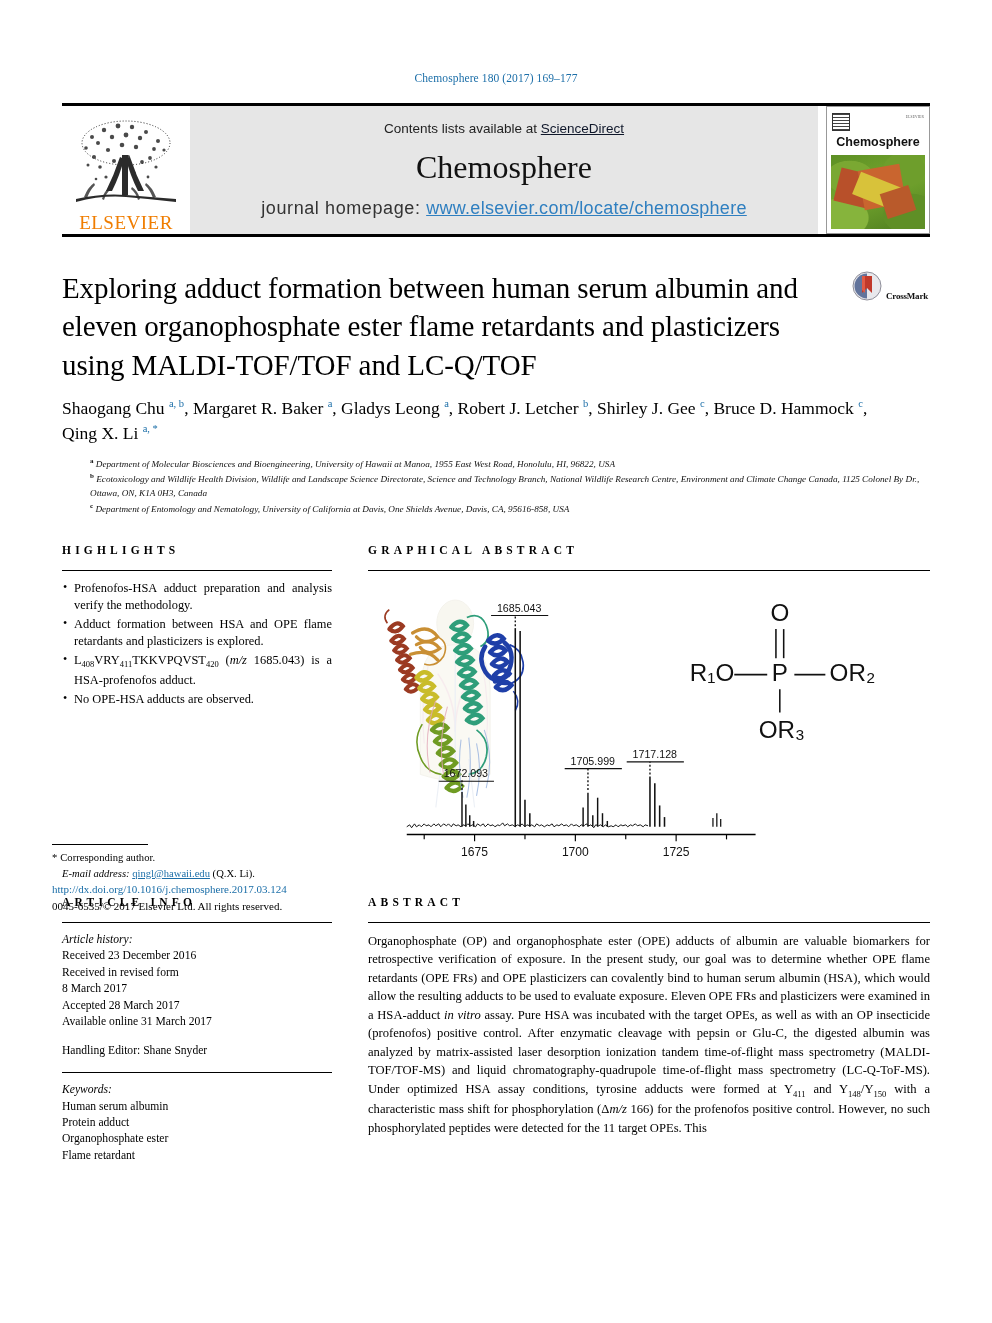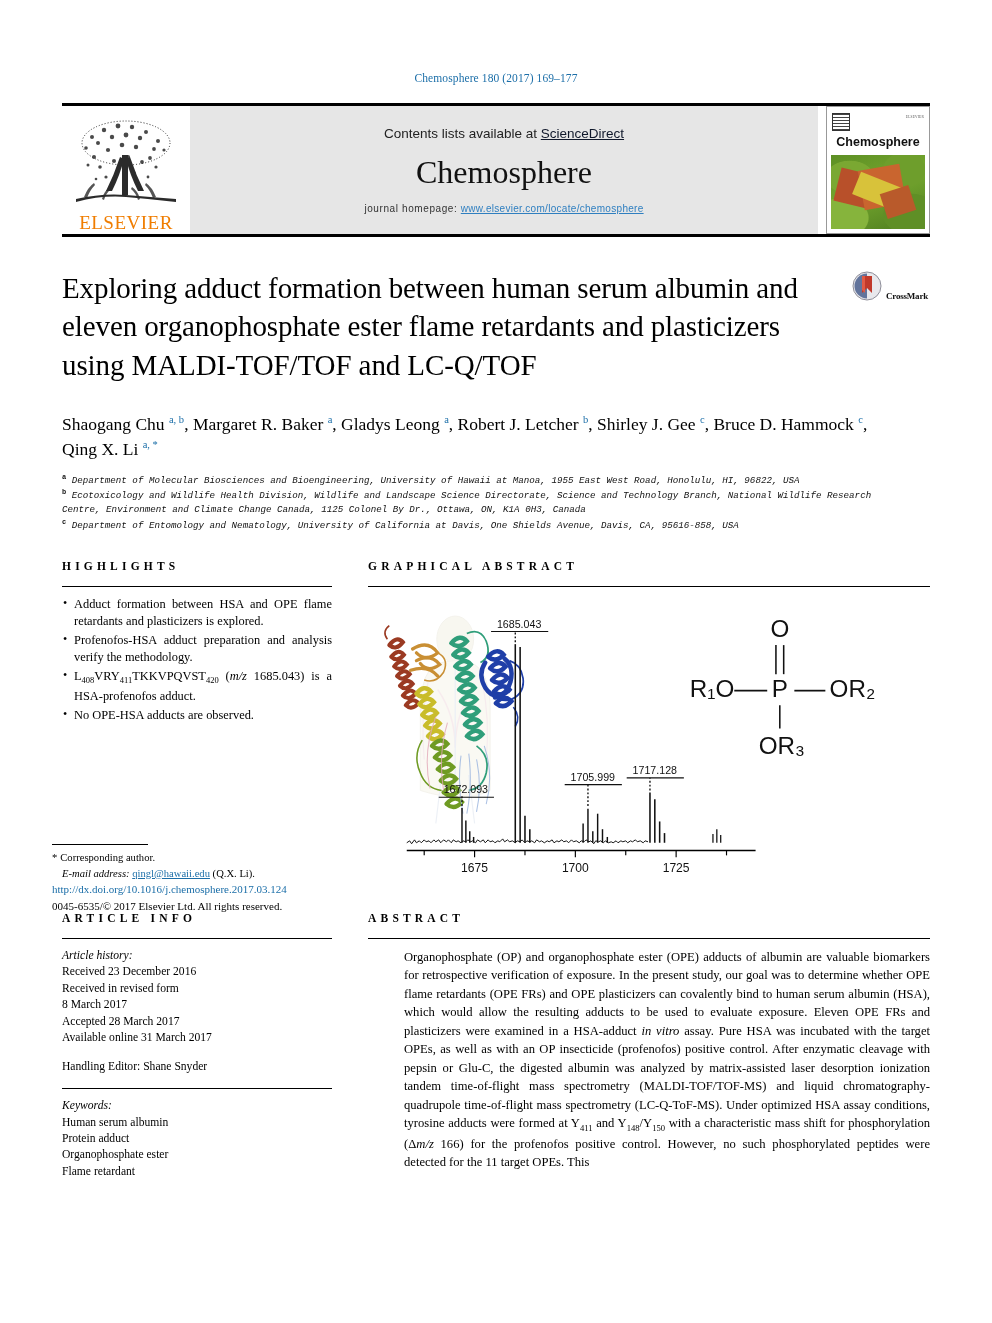--- a/index.html
+++ b/index.html
@@ -83,21 +83,21 @@
   }
   .contents-line .sd-link { color: #0f172a; }
   .journal-title {
     font-family: "Liberation Serif", serif;
     font-size: 32px;
     color: #111;
     line-height: 1;
   }
   .homepage-line {
     font-family: "Liberation Sans", sans-serif;
-    font-size: 10px;
+    font-size: 18px;
     color: #333;
     letter-spacing: .6px;
   }
   .homepage-line .hp-link { color: #2f7fc0; letter-spacing: .3px;}
   .banner-cover {
     width: 104px;
     flex: 0 0 104px;
     border: 1px solid #999;
     background: #fff;
     box-sizing: border-box;
@@ -184,32 +184,33 @@
     font-size: 9px;
     font-weight: bold;
     color: #111;
     letter-spacing: -.2px;
   }
 
   .authors {
     font-family: "Liberation Serif", serif;
     font-size: 17.5px;
     line-height: 1.45;
-    margin-top: 28px;
+    margin-top: 12px;
     max-width: 820px;
   }
   .authors sup { color: #1b6ea8; font-size: 10.5px; }
   .affiliations {
     margin-top: 9px;
-    font-family: Liberation Mono, monospace;
+    font-family: Liberation Serif, serif;
     font-style: italic;
     font-size: 9.2px;
     line-height: 1.5;
     max-width: 830px;
     color: #111;
+    margin-left: 28px;
   }
   .affiliations .aff-mark { font-style: normal; font-size: 7px; vertical-align: super; font-weight: bold;}
 
   
   .cols {
     display: flex;
     margin-top: 27px;
     gap: 0;
   }
   .col-left  { width: 270px; flex: 0 0 270px; }
@@ -268,21 +269,20 @@
   .ai-rule {
     border-top: 1.2px solid #000;
     margin: 13px 0 9px 0;
   }
   .abstract-text {
     font-family: "Liberation Serif", serif;
     font-size: 12.6px;
     line-height: 1.47;
     text-align: justify;
     color: #000;
-    margin-left: 36px;
   }
   .abstract-text sub { font-size: 8.6px; }
   .abstract-text i { font-style: italic; }
 
   
   .footer {
     position: absolute;
     left: 52px;
     bottom: 48px;
     width: 420px;
@@ -419,22 +419,22 @@
       <div><span class="aff-mark">b</span> <span>Ecotoxicology and Wildlife Health Division, Wildlife and Landscape Science Directorate, Science and Technology Branch, National Wildlife Research Centre, Environment and Climate Change Canada, 1125 Colonel By Dr., Ottawa, ON, K1A 0H3, Canada</span></div>
       <div><span class="aff-mark">c</span> <span>Department of Entomology and Nematology, University of California at Davis, One Shields Avenue, Davis, CA, 95616-858, USA</span></div>
     </div>
   </div>
 
   <div class="cols">
     <div class="col-left">
       <div class="sec-head">HIGHLIGHTS</div>
       <div class="sec-rule"></div>
       <ul class="hl-list">
+        <li>Profenofos-HSA adduct preparation and analysis verify the methodology.</li>
         <li>Adduct formation between HSA and OPE flame retardants and plasticizers is explored.</li>
-        <li>Profenofos-HSA adduct preparation and analysis verify the methodology.</li>
         <li>L<sub>408</sub>VRY<sub>411</sub>TKKVPQVST<sub>420</sub> (<i>m/z</i> 1685.043) is a HSA-profenofos adduct.</li>
         <li>No OPE-HSA adducts are observed.</li>
       </ul>
     </div>
 
     <div class="col-right">
       <div class="sec-head">GRAPHICAL ABSTRACT</div>
       <div class="sec-rule"></div>
 
       <div class="ga-figure">

